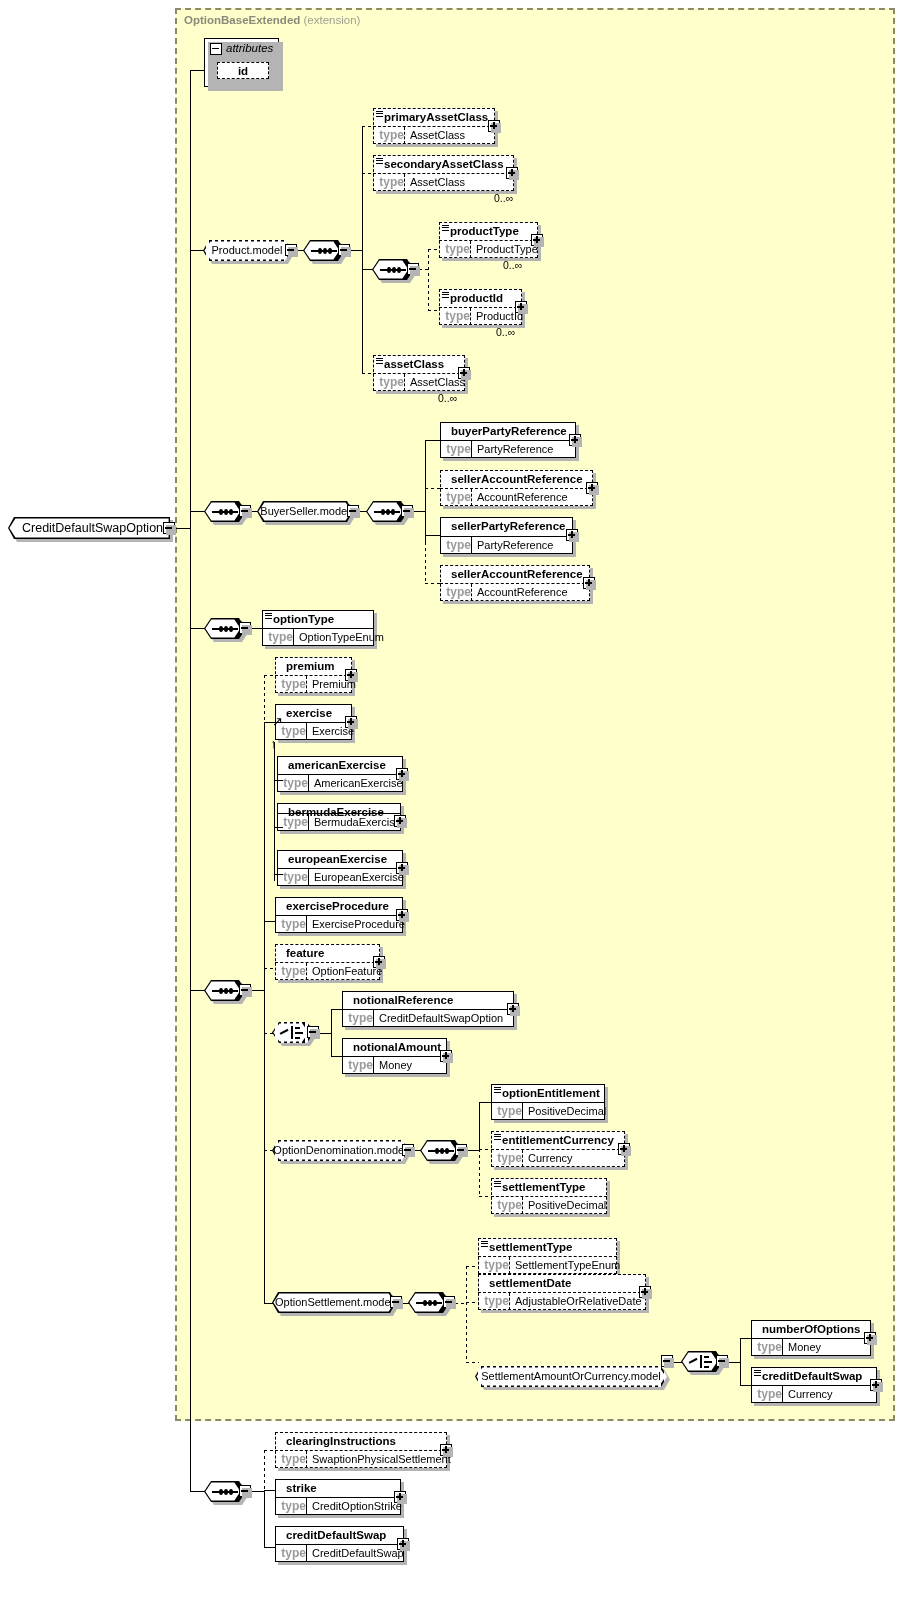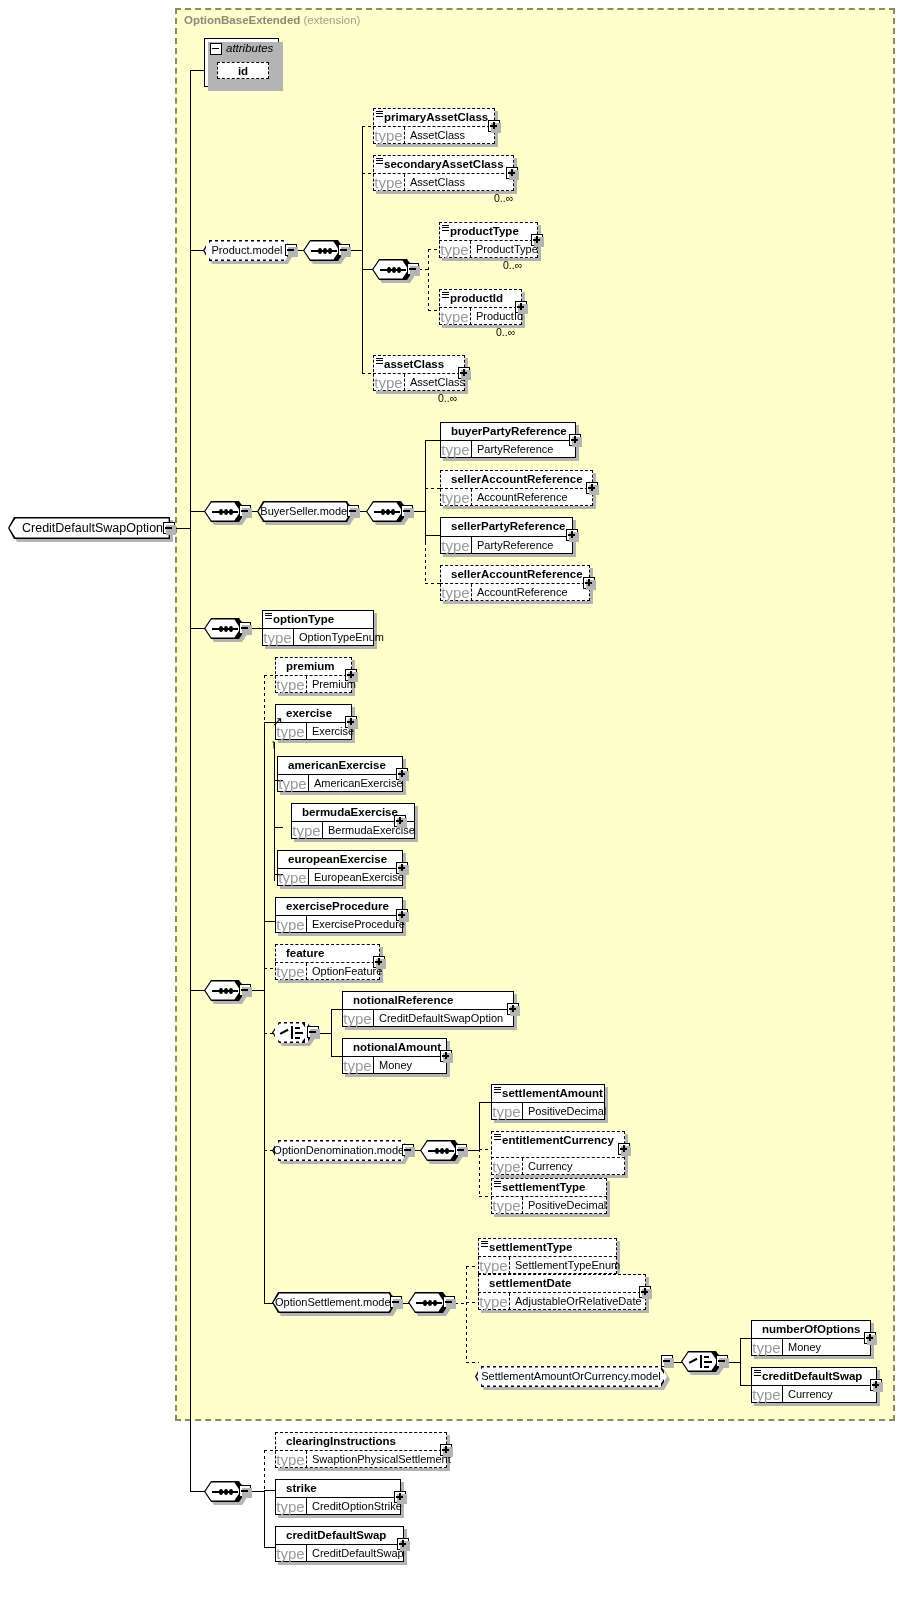--- a/index.html
+++ b/index.html
@@ -19,21 +19,21 @@
   .node .inner{position:absolute;left:0;top:0;right:0;bottom:0;background:#fff;z-index:1;box-sizing:border-box;}
   .node.solid .inner{border:1.4px solid #000;}
   .node.dash  .inner{border:1.4px dashed #000;}
   .node .nm{position:absolute;left:0;top:0;right:0;height:18px;line-height:18px;
             font-size:11.5px;font-weight:bold;color:#000;padding-left:11px;white-space:nowrap;z-index:2;
             box-sizing:border-box;}
   .node .trow{position:absolute;left:0;right:0;bottom:0;height:17px;z-index:2;}
   .node.solid .trow{border-top:1.4px solid #000;}
   .node.dash  .trow{border-top:1.4px dashed #000;}
   .node .tlbl{position:absolute;left:0;top:0;width:32px;height:100%;line-height:17px;
-              font-size:15px;color:#9a9a9a;text-align:center;box-sizing:border-box;}
+              font-size:12px;color:#9a9a9a;text-align:right;box-sizing:border-box;font-weight:bold;}
   .node.solid .tlbl{border-right:1.4px solid #000;}
   .node.dash  .tlbl{border-right:1.4px dashed #000;}
   .node .tval{position:absolute;left:33px;top:0;right:2px;height:100%;line-height:17px;
               font-size:11px;color:#000;white-space:nowrap;padding-left:4px;box-sizing:border-box;}
   
   .annot{position:absolute;left:3px;top:2.5px;width:7px;height:6px;z-index:3;}
   .annot i{display:block;height:1px;background:#000;margin-bottom:1.5px;}
   .annot i:nth-child(1){width:7px}
   .annot i:nth-child(2){width:7px}
   .annot i:nth-child(3){width:7px}
@@ -479,21 +479,21 @@
     <span class="trow">
       <span class="tlbl">type</span>
       <span class="tval">AmericanExercise</span>
     </span>
   </div>
   <div class="exp plus" style="left:396px;top:768px;">
       <span class="sh"></span>
     </div>
 
   <div class="ln h" style="left:274px;top:827px;width:9px;"></div>
-  <div class="node solid" style="left:291px;top:803px;width:124px;height:36px;">
+  <div class="node solid" style="left:277px;top:803px;width:124px;height:28px;">
     <span class="shadow"></span>
       <span class="inner"></span>
     <span class="nm">bermudaExercise</span>
     <span class="trow">
       <span class="tlbl">type</span>
       <span class="tval">BermudaExercise</span>
     </span>
   </div>
   <div class="exp plus" style="left:394px;top:815px;">
       <span class="sh"></span>
@@ -618,29 +618,29 @@
 
   <div class="ln h" style="left:479px;top:1102px;width:13px;"></div>
   <div class="node solid" style="left:491px;top:1084px;width:114px;height:36px;">
     <span class="shadow"></span>
       <span class="inner"></span>
     <span class="annot">
         <i></i>
         <i></i>
         <i></i>
       </span>
-    <span class="nm">settlementAmount</span>
+    <span class="nm">optionEntitlement</span>
     <span class="trow">
       <span class="tlbl">type</span>
       <span class="tval">PositiveDecimal</span>
     </span>
   </div>
 
   <div class="dln h" style="left:479px;top:1149px;width:13px;"></div>
-  <div class="node dash" style="left:491px;top:1131px;width:134px;height:44px;padding-left:22px;">
+  <div class="node dash" style="left:491px;top:1131px;width:134px;height:36px;padding-left:22px;">
     <span class="shadow"></span>
       <span class="inner"></span>
     <span class="annot">
         <i></i>
         <i></i>
         <i></i>
       </span>
     <span class="nm">entitlementCurrency</span>
     <span class="trow">
       <span class="tlbl">type</span>

